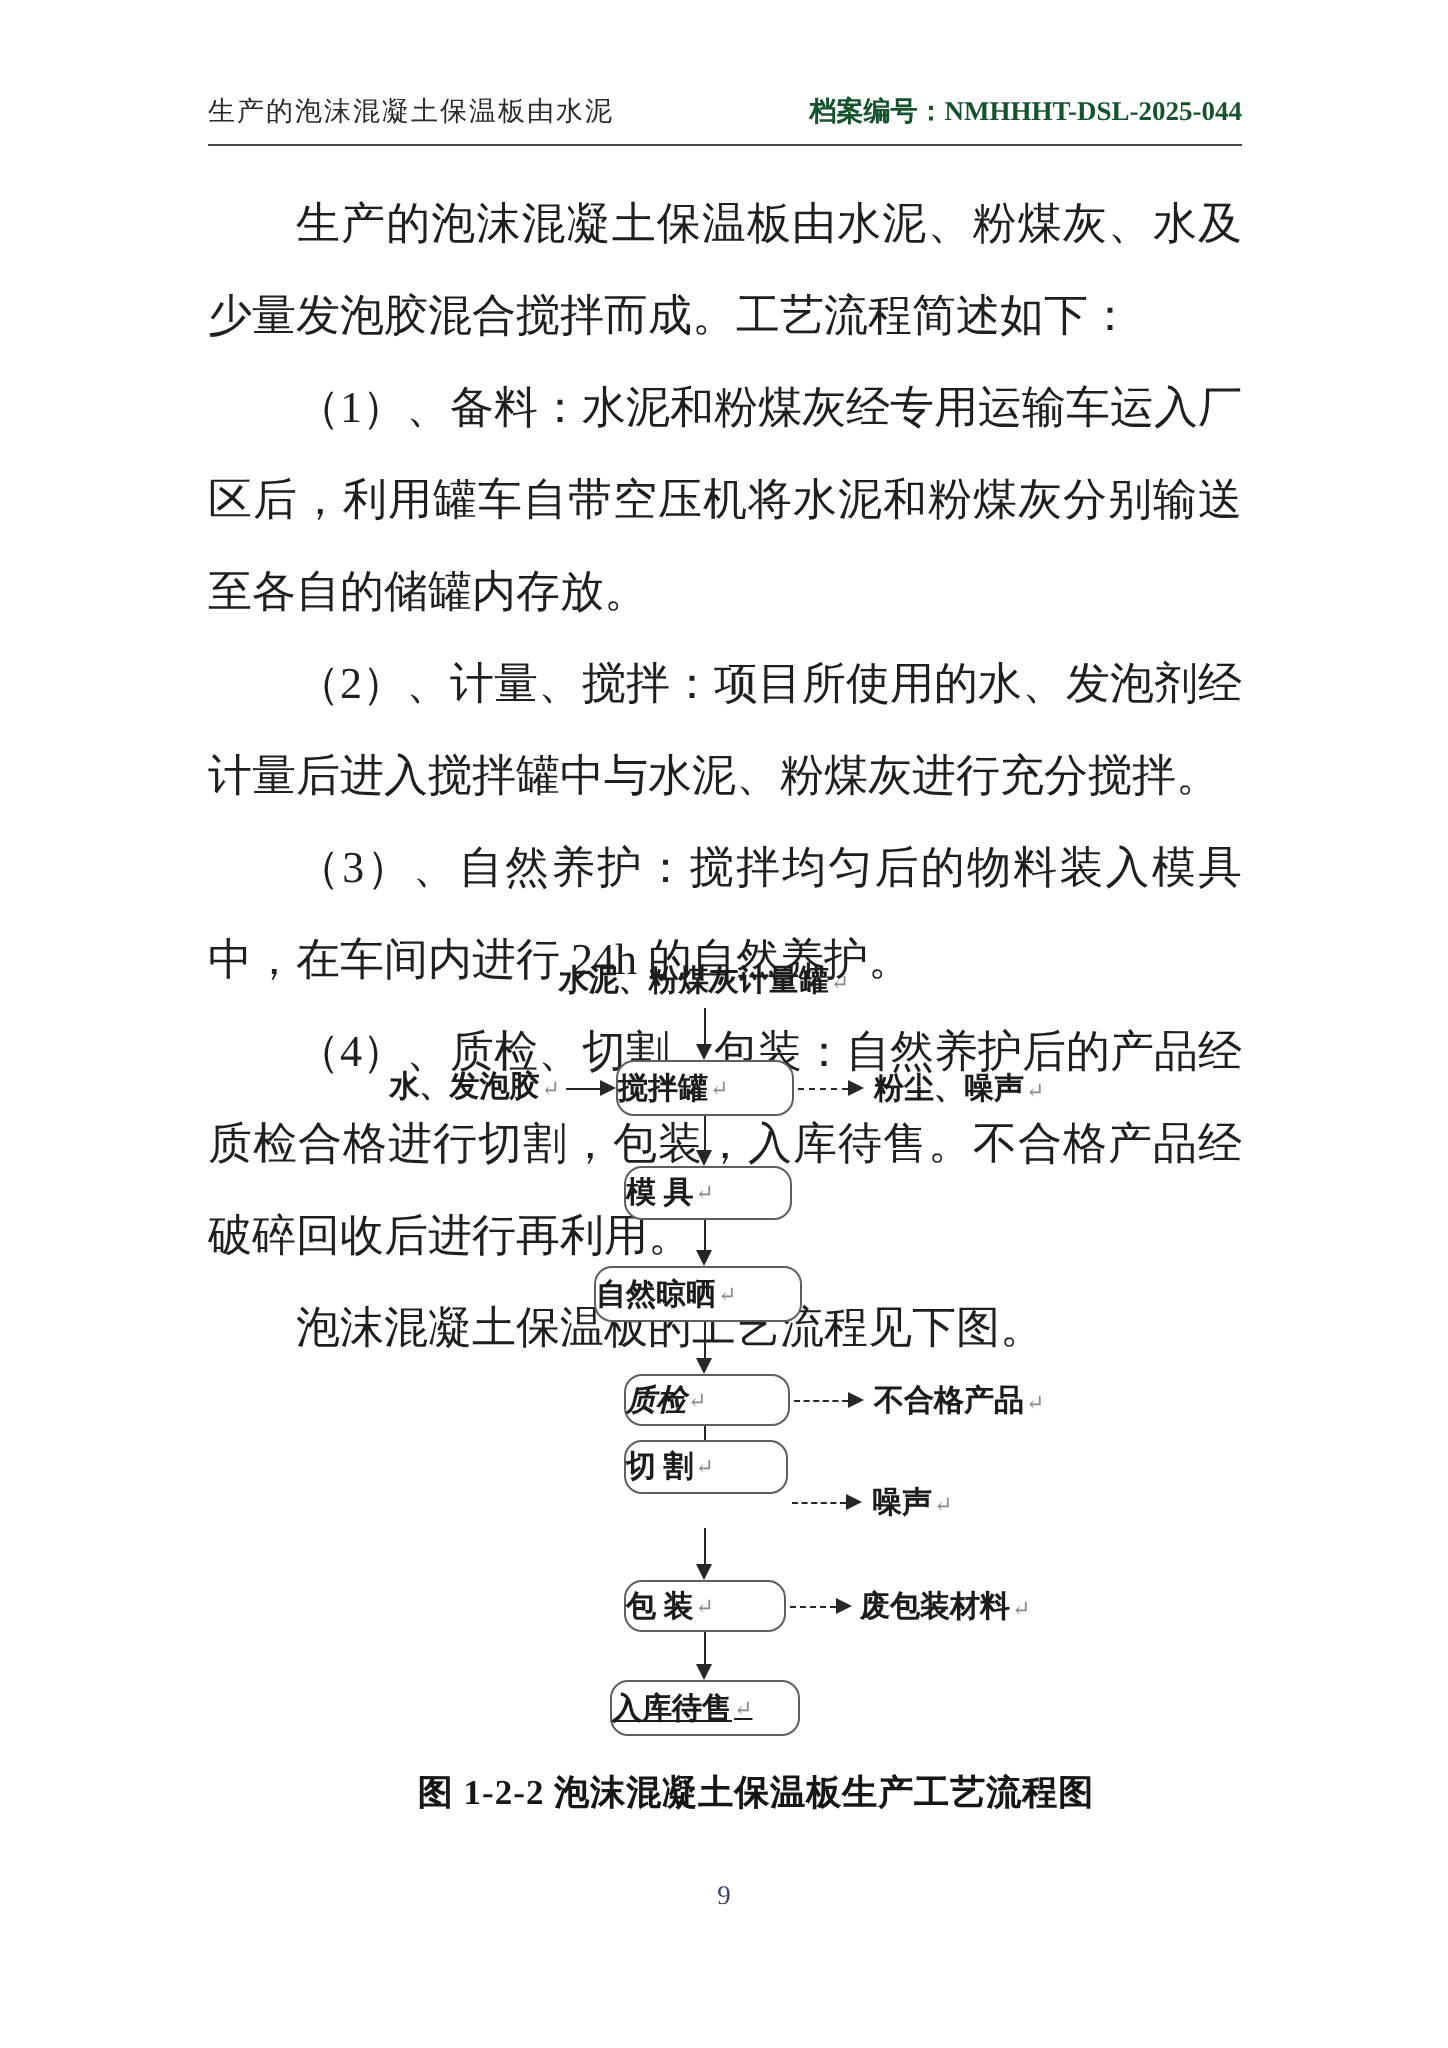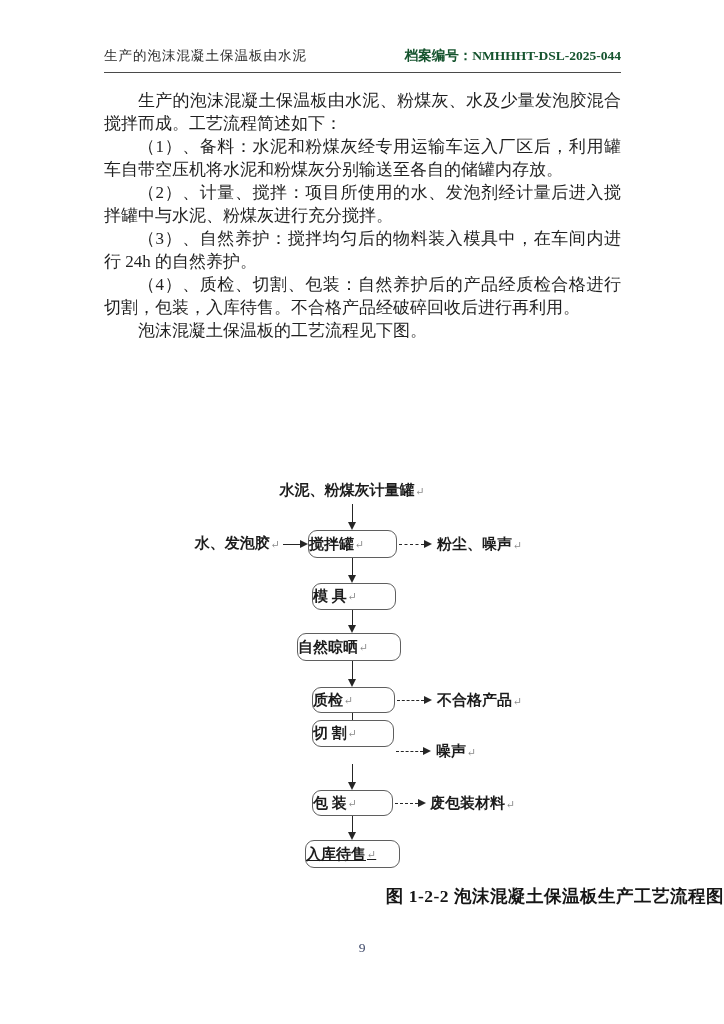--- a/index.html
+++ b/index.html
@@ -29,22 +29,22 @@
   }
   .header .company { letter-spacing: 1px; color: #2a2a2a; }
   .header .archive { font-weight: bold; color: #14532d; }
 
   
   .body-text {
     position: absolute;
     left: 104px;
     width: 517px;
     top: 89px;
-    font-size: 17px;
-    line-height: 23px;
+    font-size: 22px;
+    line-height: 46px;
     text-align: justify;
   }
   .body-text p { text-indent: 2em; }
 
   
   .flow-label {
     position: absolute;
     font-size: 15px;
     font-weight: 600;
     color: #1c1c1c;
@@ -96,21 +96,21 @@
     border-top: 4.5px solid transparent;
     border-bottom: 4.5px solid transparent;
     border-left: 8px solid #262626;
   }
 
   
   .caption {
     position: absolute;
     left: 0; right: 0;
     top: 884px;
-    text-align: right;
+    text-align: center;
     font-size: 17.5px;
     font-weight: bold;
     letter-spacing: 0.5px;
     color: #161616;
     margin-left: 32px;
   }
   .page-number {
     position: absolute;
     left: 0; right: 0;
     top: 940px;
@@ -185,21 +185,21 @@
   <div class="flow-box" style="left:297px; top:633px; width:104px; height:28px;">
     <span>自然晾晒</span>
       <span class="brk">↵</span>
   </div>
 
   <div class="varrow" style="left:346px; top:661px; height:26px;">
       <div class="vline"></div>
       <div class="vhead"></div>
     </div>
 
-  <div class="flow-box" style="left:312px; top:687px; width:83px; height:26px;">
+  <div class="flow-box" style="left:312px; top:687px; width:83px; height:26px;font-style:italic;">
     <span>质检</span>
       <span class="brk">↵</span>
   </div>
   <div class="harrow dashed" style="left:397px; width:35px; top:695px;">
       <div class="hline"></div>
       <div class="hhead"></div>
     </div>
   <div class="flow-label" style="left:437px; top:691px;">
     <span>不合格产品</span><span class="brk">↵</span>
   </div>

